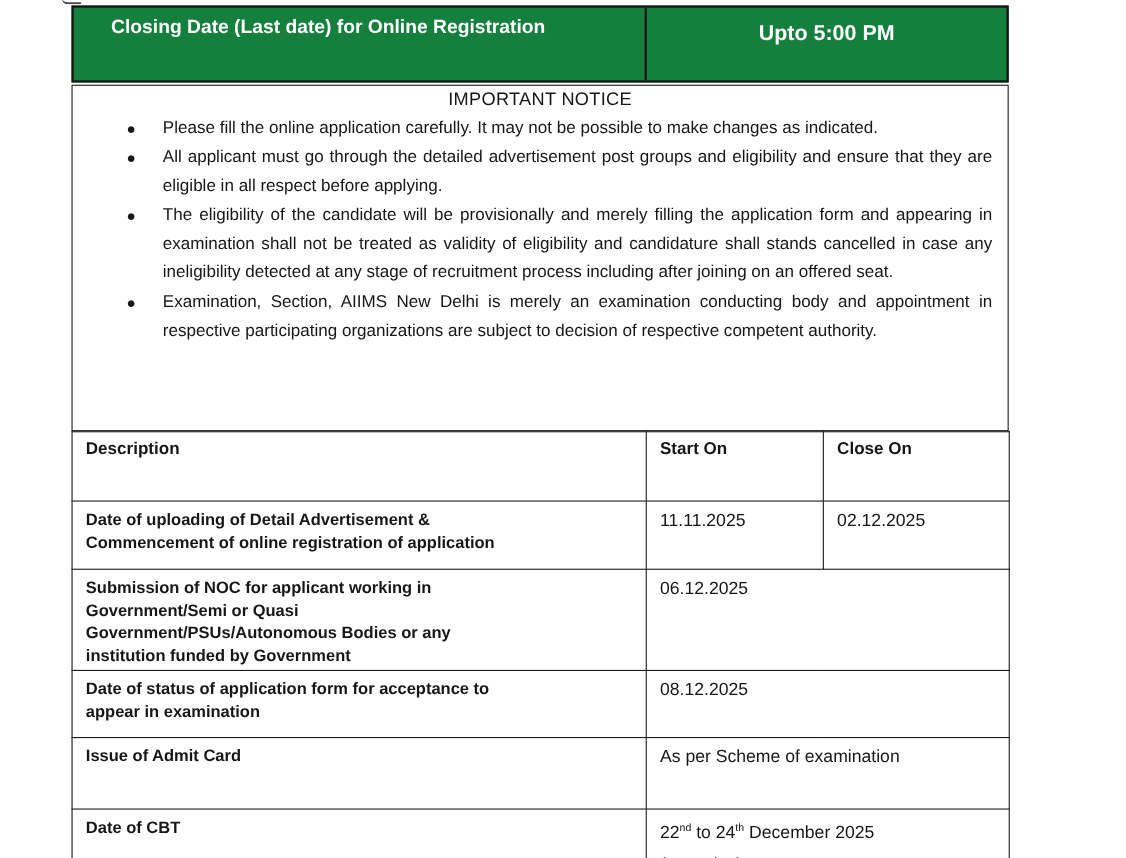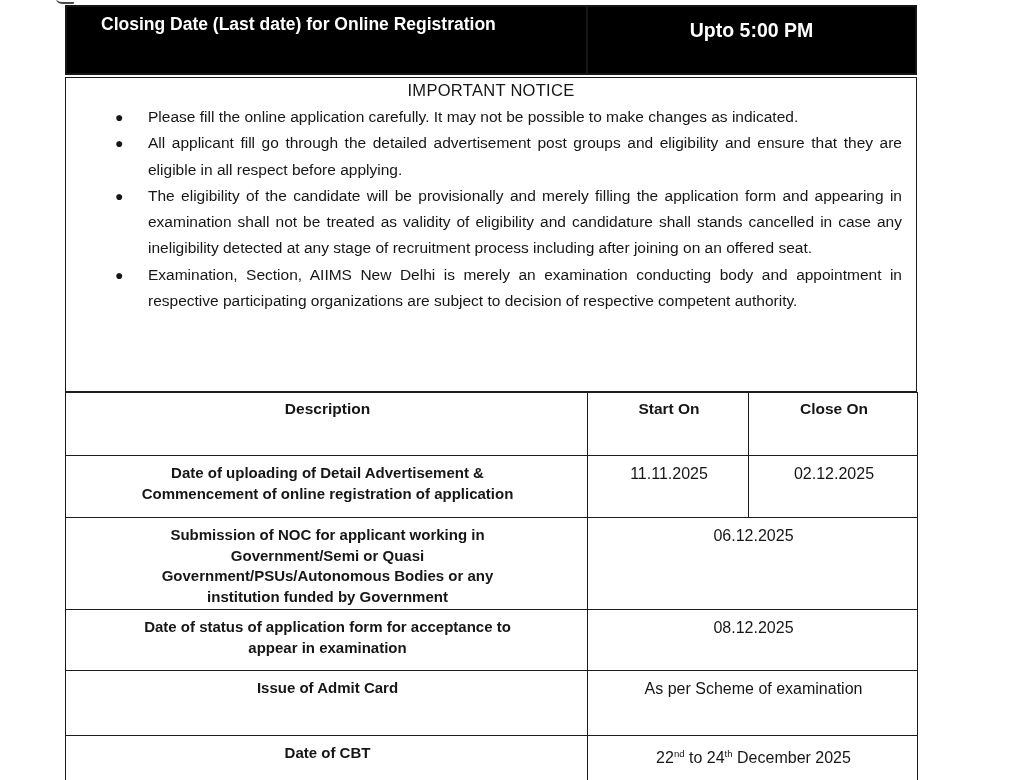--- a/index.html
+++ b/index.html
@@ -25,21 +25,21 @@
     left: 56px; top: -2px;
     width: 18px; height: 6px;
     border-bottom: 2.5px solid #4a4a4a;
     border-bottom-left-radius: 9px;
     border-bottom-right-radius: 2px;
   }
   
   .banner {
     display: flex;
     width: 852px; height: 70px;
-    background: #000000;
+    background: #15803d;
     border: 2.5px solid #151515;
   }
   .banner-left {
     width: 521px;
     border-right: 2.5px solid #151515;
     padding: 7px 10px 0 34px;
     color: #ffffff;
     font-weight: bold;
     font-size: 17.5px;
   }
@@ -94,21 +94,21 @@
     width: 852px;
     border-collapse: collapse;
     table-layout: fixed;
   }
   table.schedule col.c1 { width: 522px; }
   table.schedule col.c2 { width: 161px; }
   table.schedule col.c3 { width: 169px; }
   table.schedule th, table.schedule td {
     border: 1.6px solid #1c1c1c;
     vertical-align: top;
-    text-align: center;
+    text-align: left;
     padding: 7px 10px 2px 12px;
   }
   th.hdr {
     font-size: 15.5px;
     font-weight: bold;
   }
   td.desc {
     font-size: 15px;
     font-weight: bold;
     line-height: 20.5px;
@@ -144,21 +144,21 @@
 
     <div class="notice">
       <div class="notice-title">IMPORTANT NOTICE</div>
       <div class="bullets">
         <div class="bullet">
           <span class="bullet-marker">●</span>
           <span class="bullet-text">Please fill the online application carefully.  It may not be possible to make changes as indicated.</span>
         </div>
         <div class="bullet">
           <span class="bullet-marker">●</span>
-          <span class="bullet-text">All applicant fill go through the detailed advertisement post groups and eligibility and ensure that they are eligible in all respect before applying.</span>
+          <span class="bullet-text">All applicant must go through the detailed advertisement post groups and eligibility and ensure that they are eligible in all respect before applying.</span>
         </div>
         <div class="bullet">
           <span class="bullet-marker">●</span>
           <span class="bullet-text">The eligibility of the candidate will be provisionally and merely filling the application form and appearing in examination shall not be treated as validity of eligibility and candidature shall stands cancelled in case any ineligibility detected at any stage of recruitment process including after joining on an offered seat.</span>
         </div>
         <div class="bullet">
           <span class="bullet-marker">●</span>
           <span class="bullet-text">Examination, Section, AIIMS New Delhi is merely an examination conducting body and appointment in respective participating organizations are subject to decision of respective competent authority.</span>
         </div>
       </div>

